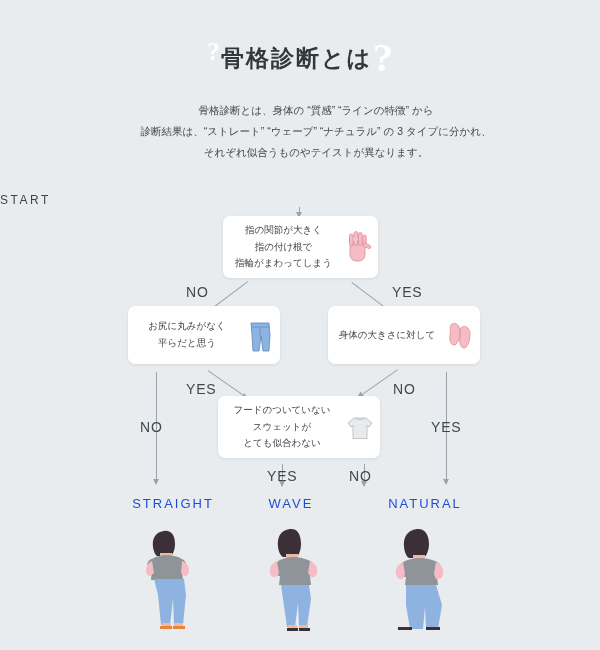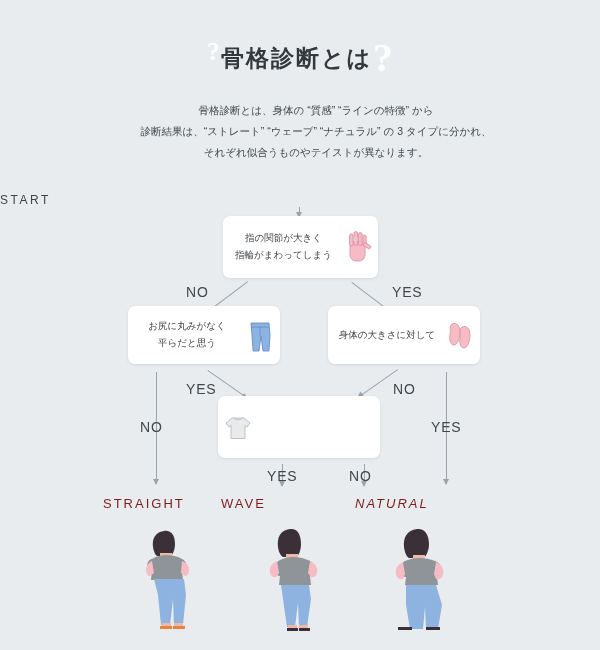--- a/index.html
+++ b/index.html
@@ -122,27 +122,27 @@
     font-size: 14px;
     letter-spacing: 0.8px;
     color: #41474c;
   }
 
   
   .result {
     position: absolute;
     font-size: 13px;
     letter-spacing: 2px;
-    color: #7f1d1d;
-    text-align: left;
+    color: #1d4ed8;
+    text-align: center;
     width: 140px;
   }
   #res-straight { top: 496px; left: 103px; }
   #res-wave     { top: 496px; left: 221px; }
-  #res-natural  { top: 496px; left: 355px; font-style: italic; }
+  #res-natural  { top: 496px; left: 355px; }
 
   .figure {
     position: absolute;
     width: 110px;
     height: 110px;
     top: 523px;
   }
   #fig-straight { left: 118px; }
   #fig-wave     { left: 244px; }
   #fig-natural  { left: 370px; }
@@ -164,20 +164,21 @@
   <div>それぞれ似合うものやテイストが異なります。</div>
 </div>
 
 <div class="start-label">START</div>
 
 <div class="arrow" style="top:207px; left:300px; width:10px; transform:rotate(90deg);"></div>
 
 <div class="node" id="node-q1">
   <div class="txt">
     <div>指の関節が大きく</div>
+    <div>指の付け根で</div>
     <div>指輪がまわってしまう</div>
   </div>
   <div class="ill">
     <svg viewBox="0 0 40 44" width="40" height="44">
       <g fill="#f6bcc6" stroke="#e08a9c" stroke-width="0.8">
         <rect x="12" y="16" width="15" height="20" rx="6"></rect>
         <rect x="11.5" y="9" width="3.6" height="12" rx="1.8"></rect>
         <rect x="16" y="6.5" width="3.6" height="14" rx="1.8"></rect>
         <rect x="20.5" y="7.5" width="3.6" height="13" rx="1.8"></rect>
         <rect x="24.8" y="10" width="3.4" height="11" rx="1.7"></rect>
@@ -230,20 +231,25 @@
 <div class="arrow" style="top:372px; left:157px; width:112px; transform:rotate(90deg);"></div>
 <div class="edge-label" style="top:419px; left:140px;">NO</div>
 
 <div class="arrow" style="top:370px; left:398px; width:48px; transform:rotate(145deg);"></div>
 <div class="edge-label" style="top:381px; left:393px;">NO</div>
 
 <div class="arrow" style="top:372px; left:447px; width:112px; transform:rotate(90deg);"></div>
 <div class="edge-label" style="top:419px; left:431px;">YES</div>
 
 <div class="node" id="node-q4">
+  <div class="txt">
+    <div>フードのついていない</div>
+    <div>スウェットが</div>
+    <div>とても似合わない</div>
+  </div>
   <div class="ill">
     <svg viewBox="0 0 40 44" width="40" height="44">
       <g fill="#e9eaec" stroke="#b2b6ba" stroke-width="0.8">
         <path d="M14 13 h12 l6 5 -3 4 -2 -1.5 v13 h-14 v-13 l-2 1.5 -3 -4 z"></path>
         <path d="M15.5 12.5 c1.5 3 7.5 3 9 0" fill="none"></path>
       </g>
     </svg>
   </div>
 </div>
 

